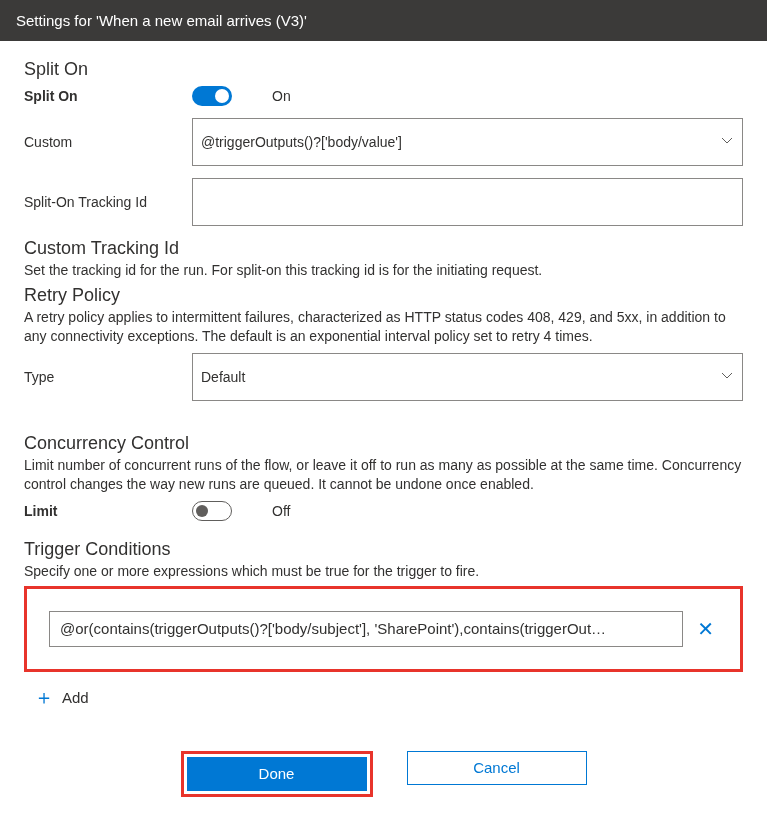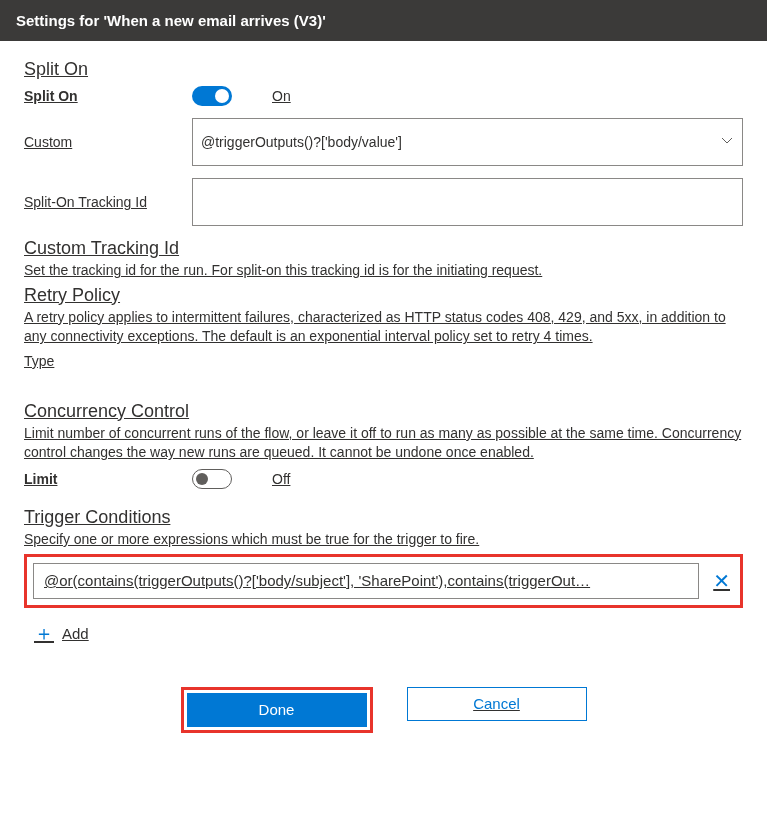--- a/index.html
+++ b/index.html
@@ -8,25 +8,24 @@
     font-size: 14px;
     color: #323130;
     background: #fff;
     width: 767px;
   }
   .header {
     background: #3b3a39;
     color: #fff;
     padding: 12px 16px;
     font-size: 15px;
-    font-weight: 700;
+    font-weight: 400;
   }
   .content {
     padding: 18px 24px 20px 24px;
-    text-decoration: underline;
   }
   .section-title {
     font-size: 18px;
     font-weight: 400;
     color: #323130;
     margin-bottom: 2px;
   }
   .section-desc {
     font-size: 14px;
     color: #323130;
@@ -101,21 +100,21 @@
   .chev svg { width: 12px; height: 12px; }
   .section-gap { margin-top: 32px; }
   .trigger-heading {
     font-size: 18px;
     font-weight: 400;
     margin-top: 18px;
     margin-bottom: 2px;
   }
   .trigger-box {
     border: 3px solid #e8342b;
-    padding: 6px;
+    padding: 22px;
     margin-top: 4px;
     position: relative;
   }
   .trigger-row {
     display: flex;
     align-items: center;
     gap: 10px;
   }
   .trigger-input {
     flex: 1;
@@ -218,20 +217,30 @@
     </div>
   </div>
 
   <div class="section-title">Custom Tracking Id</div>
   <div class="section-desc">Set the tracking id for the run. For split-on this tracking id is for the initiating request.</div>
 
   <div class="section-title">Retry Policy</div>
   <div class="section-desc">A retry policy applies to intermittent failures, characterized as HTTP status codes 408, 429, and 5xx, in addition to any connectivity exceptions. The default is an exponential interval policy set to retry 4 times.</div>
   <div class="row">
     <div class="row-label normal">Type</div>
+    <div class="row-field">
+      <div class="select-wrap">
+        <input class="input" readonly="" value="Default" style="">
+        <span class="chev">
+          <svg viewBox="0 0 12 12">
+              <path d="M1 3 L6 8 L11 3" stroke="#605e5c" stroke-width="1" fill="none"></path>
+            </svg>
+        </span>
+      </div>
+    </div>
   </div>
 
   <div class="section-title section-gap">Concurrency Control</div>
   <div class="section-desc">Limit number of concurrent runs of the flow, or leave it off to run as many as possible at the same time. Concurrency control changes the way new runs are queued. It cannot be undone once enabled.</div>
   <div class="row">
     <div class="row-label">Limit</div>
     <div class="row-field">
       <div class="toggle off">
           <div class="knob"></div>
         </div>

